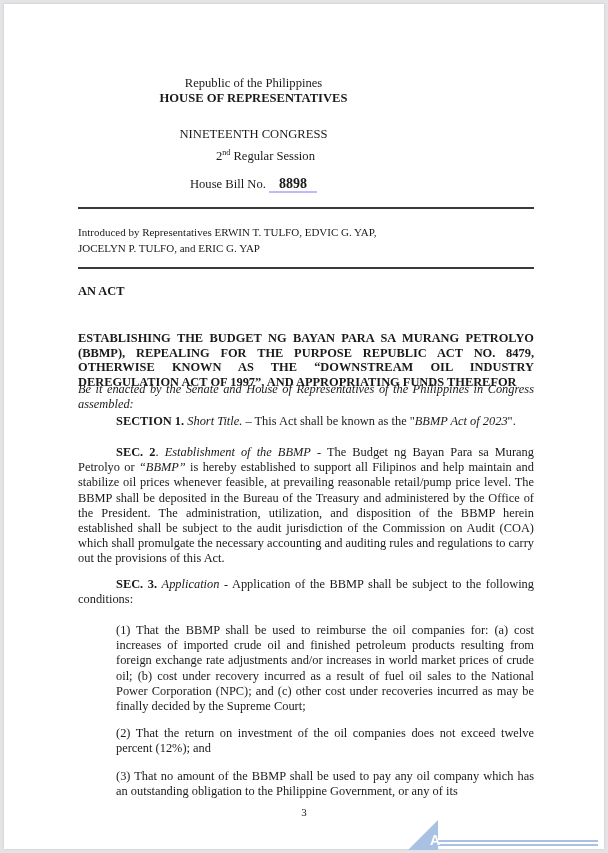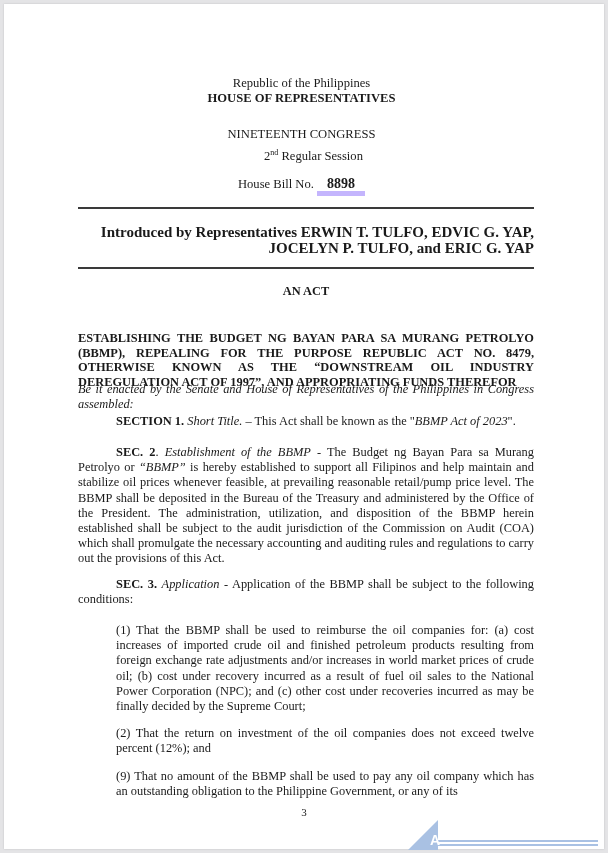--- a/index.html
+++ b/index.html
@@ -11,27 +11,27 @@
       position: relative;
       overflow: hidden;
     }
     .page {
       position: absolute;
       left: 4px; top: 4px;
       width: 600px; height: 845px;
       background: #ffffff;
       box-shadow: 0 0 2px rgba(0,0,0,0.15);
     }
-    .hdr { position: absolute; left: 0; width: 499px; text-align: center; font-size: 12.6px; line-height: 15px; margin-left: 48px; }
+    .hdr { position: absolute; left: 0; width: 499px; text-align: center; font-size: 12.6px; line-height: 15px; }
     .bold { font-weight: bold; }
     sup { font-size: 8px; vertical-align: super; line-height: 0; }
-    .billno { display: inline-block; border-bottom: 5px solid #c4b5fd; min-width: 48px; font-weight: bold; font-size: 14px; text-align: center; }
+    .billno { display: inline-block; border-bottom: 2px solid #c4b5fd; min-width: 48px; font-weight: bold; font-size: 14px; text-align: center; }
     .rule { position: absolute; left: 74px; width: 456px; height: 2px; background: #3a3a3a; }
-    .intro { position: absolute; left: 74px; width: 456px; top: 220px; text-align: right; font-weight: bold; font-size: 15px; line-height: 16px; }
-    .act-title { position: absolute; left: 74px; width: 456px; top: 280px; text-align: center; font-weight: bold; font-size: 12.4px; line-height: 14.5px; }
+    .intro { position: absolute; left: 74px; width: 456px; top: 220px; text-align: left; font-weight: normal; font-size: 11px; line-height: 16px; }
+    .act-title { position: absolute; left: 74px; width: 456px; top: 280px; text-align: left; font-weight: bold; font-size: 12.4px; line-height: 14.5px; }
     .act-body { position: absolute; left: 74px; width: 456px; top: 295px; font-weight: bold; font-size: 12.4px; line-height: 14.5px; text-align: justify; text-align-last: left; margin-top: 32px; }
     .para { position: absolute; left: 74px; width: 456px; font-size: 12.4px; line-height: 15.2px; text-align: justify; }
     .indent { text-indent: 38px; }
     .sub { left: 112px; width: 418px; }
     .it { font-style: italic; margin-top: 10px; }
     .bi { font-weight: normal; font-style: italic; }
     .pageno { position: absolute; left: 0; width: 600px; top: 802px; text-align: center; font-size: 11px; }
     .logo { position: absolute; left: 400px; top: 812px; width: 200px; height: 36px; }
   </style>
 </head>
@@ -70,21 +70,21 @@
   <div class="para indent" style="top:441px;">
     <span class="bold">SEC. 2</span><span>. </span><span class="bi">Establishment of the BBMP</span><span> - The Budget ng Bayan Para sa Murang Petrolyo or </span><span class="it">“BBMP”</span><span> is hereby established to support all Filipinos and help maintain and stabilize oil prices whenever feasible, at prevailing reasonable retail/pump price level. The BBMP shall be deposited in the Bureau of the Treasury and administered by the Office of the President. The administration, utilization, and disposition of the BBMP herein established shall be subject to the audit jurisdiction of the Commission on Audit (COA) which shall promulgate the necessary accounting and auditing rules and regulations to carry out the provisions of this Act.</span>
   </div>
 
   <div class="para indent" style="top:573px;">
     <span class="bold">SEC. 3. </span><span class="bi">Application</span><span> - Application of the BBMP shall be subject to the following conditions:</span>
   </div>
 
   <div class="para sub" style="top:619px;">(1) That the BBMP shall be used to reimburse the oil companies for: (a) cost increases of imported crude oil and finished petroleum products resulting from foreign exchange rate adjustments and/or increases in world market prices of crude oil; (b) cost under recovery incurred as a result of fuel oil sales to the National Power Corporation (NPC); and (c) other cost under recoveries incurred as may be finally decided by the Supreme Court;</div>
   <div class="para sub" style="top:722px;">(2) That the return on investment of the oil companies does not exceed twelve percent (12%); and</div>
-  <div class="para sub" style="top:765px;">(9) That no amount of the BBMP shall be used to pay any oil company which has an outstanding obligation to the Philippine Government, or any of its</div>
+  <div class="para sub" style="top:765px;">(3) That no amount of the BBMP shall be used to pay any oil company which has an outstanding obligation to the Philippine Government, or any of its</div>
 
   <div class="pageno">3</div>
 
   <svg class="logo" viewBox="0 0 200 36">
     <polygon points="4,34 34,4 34,34" fill="#a9c1e3"></polygon>
     <rect x="34" y="24" width="160" height="2" fill="#a9c1e3"></rect>
     <rect x="34" y="28" width="160" height="2" fill="#a9c1e3"></rect>
     <text x="26" y="29" font-family="Liberation Sans, sans-serif" font-weight="bold" font-size="14" fill="#ffffff">A</text>
   </svg>
 </div>

